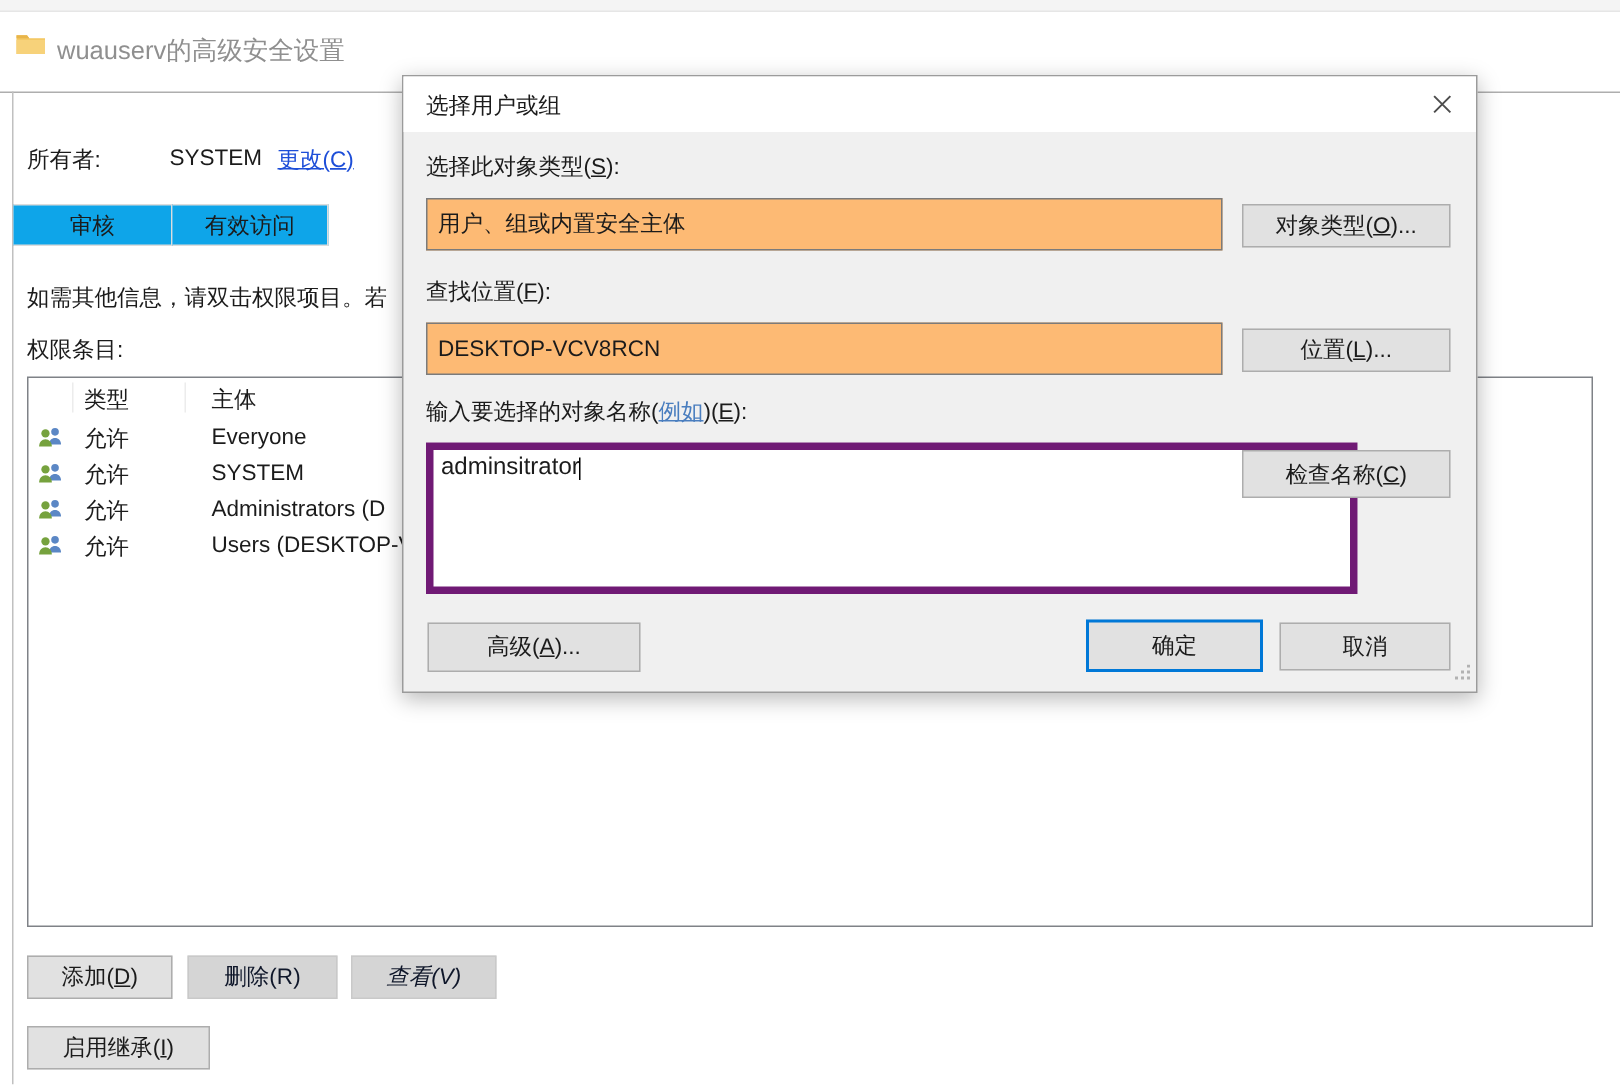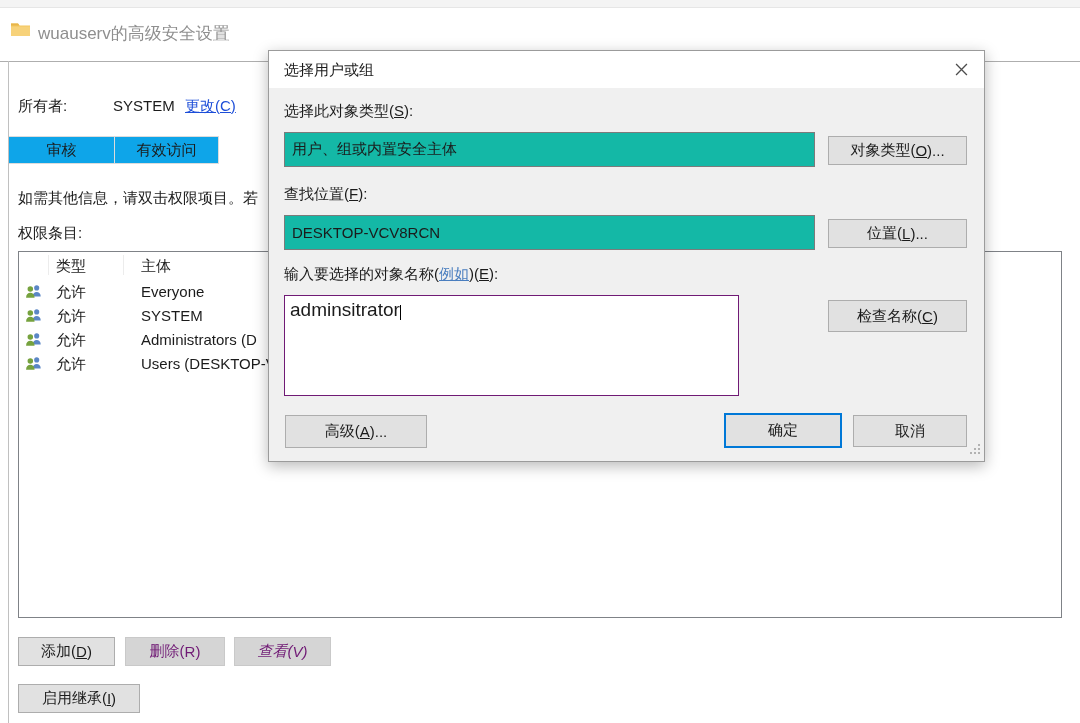--- a/index.html
+++ b/index.html
@@ -38,41 +38,41 @@
   .col-type-h { position:absolute; left:37px; top:5px; }
   .col-principal-h { position:absolute; left:122px; top:5px; }
   .col-sep { position:absolute; top:3px; width:1px; height:20px; background:#ececec; }
   .list-row { position:absolute; left:0; width:100%; height:24px; }
   .row-icon { position:absolute; left:6px; top:3px; width:17px; height:17px; }
   .row-type { position:absolute; left:37px; top:3px; }
   .row-principal { position:absolute; left:122px; top:3px; white-space:nowrap; }
 
   .btn { display:flex; align-items:center; justify-content:center;
          background:#e1e1e1; border:1px solid #adadad; font-size:15px; color:#1b1b1b; cursor:pointer; }
-  .btn.disabled { background:#d5d5d5; border-color:#c9c9c9; color:#701a75; cursor:default; }
+  .btn.disabled { background:#d5d5d5; border-color:#c9c9c9; color:#0f172a; cursor:default; }
   .mn { text-decoration:underline; }
 
   .btn-add { left:18px; top:637px; width:97px; height:29px; }
   .btn-remove { left:125px; top:637px; width:100px; height:29px; }
   .btn-view { left:234px; top:637px; width:97px; height:29px;font-style:italic; }
   .btn-inherit { left:18px; top:684px; width:122px; height:29px; }
 
   
   .dialog { left:268px; top:50px; width:717px; height:412px; background:#f0f0f0;
             border:1px solid #9b9b9b; box-shadow:0 4px 14px rgba(0,0,0,0.28); z-index:10; }
   .dlg-titlebar { position:absolute; left:0; top:0; width:100%; height:37px; background:#ffffff;padding-left:13px; }
   .dlg-title { position:absolute; left:15px; top:10px; font-size:15px; }
   .dlg-close { position:absolute; right:0; top:0; width:46px; height:37px;
                display:flex; align-items:center; justify-content:center; cursor:pointer; }
   .dlg-label { position:absolute; left:15px; }
-  .field { position:absolute; left:15px; width:531px; height:35px; background:#14b8a6;
+  .field { position:absolute; left:15px; width:531px; height:35px; background:#fdba74;
            border:1px solid #7b7b7b; display:flex; align-items:center; padding-left:7px; font-size:15px; }
   .side-btn { position:absolute; left:559px; width:139px; }
-  .entry-area { position:absolute; left:15px; top:244px; width:455px; height:101px; background:#ffffff;
-                border:1px solid #701a75; padding:3px 5px; font-size:19px; cursor:text; }
+  .entry-area { position:absolute; left:15px; top:244px; width:621px; height:101px; background:#ffffff;
+                border:5px solid #701a75; padding:3px 5px; font-size:16px; cursor:text; }
   .caret { display:inline-block; width:1px; height:15px; background:#000; vertical-align:text-bottom; }
   .btn-advanced { position:absolute; left:16px; top:364px; width:142px; height:33px; }
   .btn-ok { position:absolute; left:455px; top:362px; width:118px; height:35px; border:2px solid #0078d7; }
   .btn-cancel { position:absolute; left:584px; top:364px; width:114px; height:32px; }
   .resize-grip { position:absolute; right:3px; bottom:3px; }
 </style>
 </head>
 <body>
 
 <div class="abs top-strip"></div>

